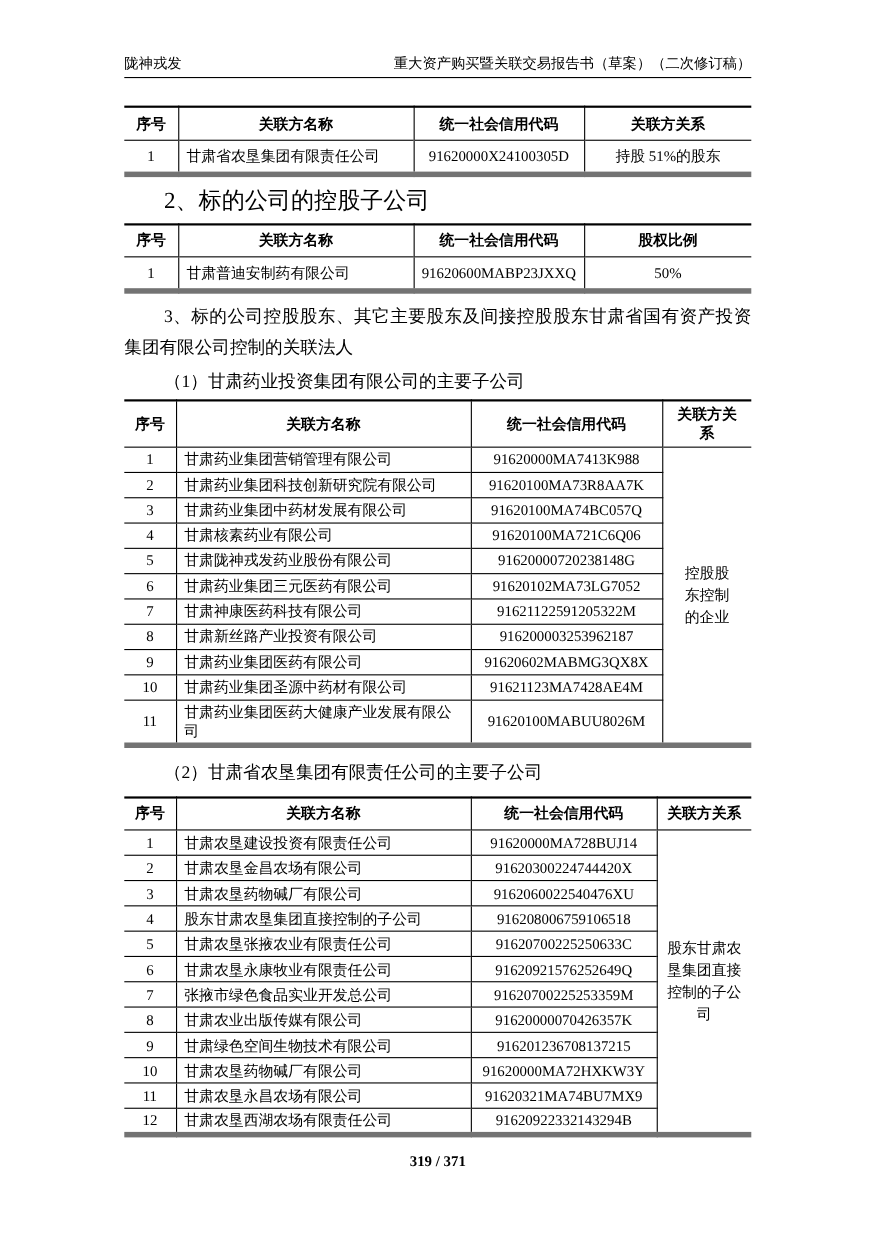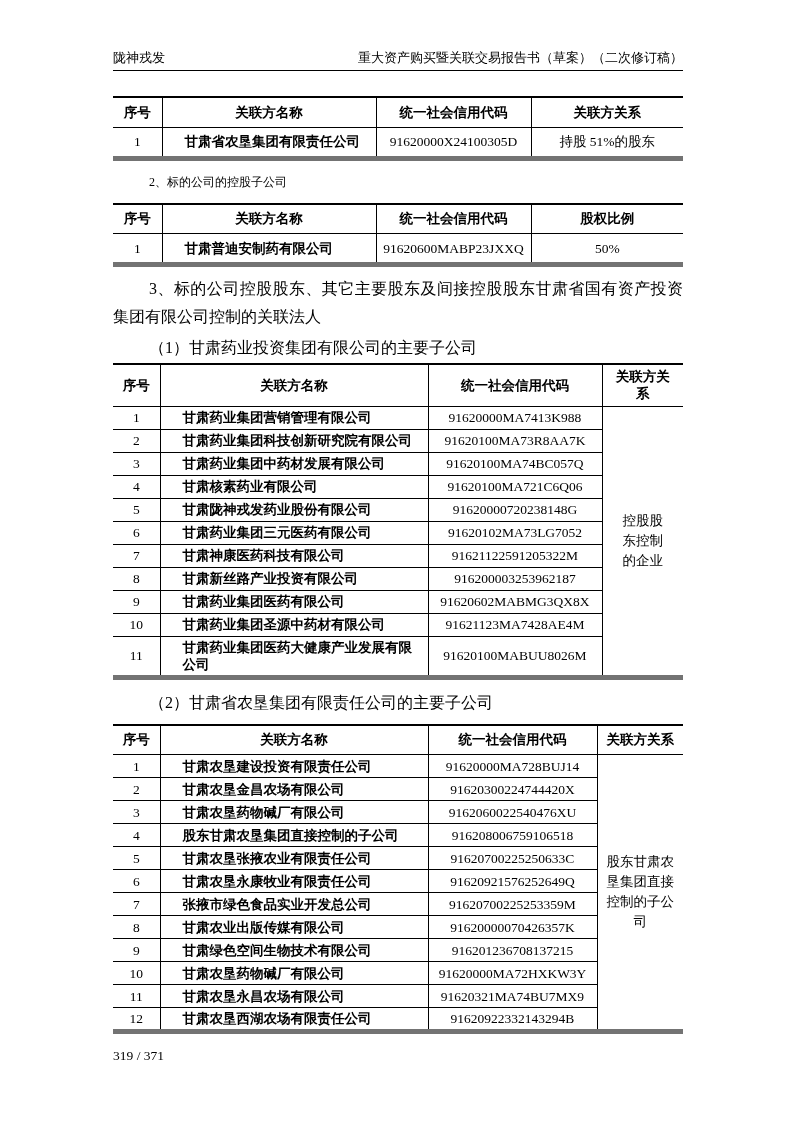--- a/index.html
+++ b/index.html
@@ -14,21 +14,21 @@
 
   
   .page-header {
     display: flex; justify-content: space-between; align-items: flex-end;
     font-size: 13px; line-height: 16px;
     border-bottom: 1.5px solid #000;
     padding-bottom: 4px;
   }
 
   
-  .heading { font-size: 12px; line-height: 22px; text-indent: 36px; margin-top: 10px; }
+  .heading { font-size: 21px; line-height: 22px; text-indent: 36px; margin-top: 10px; }
   .para {
     font-size: 16px; line-height: 28px; text-indent: 36px;
     text-align: justify; margin-top: 8px;
   }
   .sub-heading { font-size: 16px; line-height: 22px; text-indent: 36px; margin-top: 6px; }
 
   
   table {
     width: 570px; border-collapse: collapse; table-layout: fixed;
     border-top: 2px solid #000; border-bottom: 5px solid #737373;
@@ -36,41 +36,41 @@
   }
   th, td {
     border: none; vertical-align: middle; text-align: center;
     padding: 2px 4px; line-height: 17px;
   }
   th + th, td + td { border-left: 1px solid #000; }
   thead tr { border-bottom: 1.5px solid #000; }
   tbody tr { border-bottom: 1px solid #000; }
   tbody tr:last-child { border-bottom: none; }
   th { font-weight: bold; }
-  td.cell-name, .t3 td:nth-child(2), .t4 td:nth-child(2) { text-align: left; padding-left: 22px; font-weight: bold; }
+  td.cell-name, .t3 td:nth-child(2), .t4 td:nth-child(2) { text-align: left; padding-left: 7px; }
 
   .t1, .t2 { margin-top: 25px; }
   .t2 { margin-top: 10px; }
   .t1 th, .t2 th { height: 30px; }
   .t1 td, .t2 td { height: 31px; }
 
   .t3 { margin-top: 4px; }
   .t4 { margin-top: 10px; }
   .t3 th { height: 42px; }
   .t4 th { height: 30px; }
   .t3 td, .t4 td { height: 23px; }
   .t3 th:last-child { padding: 2px 10px; }
   .t3 td.span-cell { padding: 2px 20px; }
   .t4 th:last-child { padding: 2px 4px; }
   .t4 td.span-cell { padding: 6px 8px; }
   td.span-cell { text-align: center; line-height: 20px; }
 
   
   .page-footer {
-    width: 570px; text-align: left; font-weight: normal;
+    width: 570px; text-align: center; font-weight: bold;
     font-size: 13.5px; margin-top: 14px;
   }
 </style>
 </head>
 <body>
 
 <div class="page">
 
   <div class="page-header">
     <span>陇神戎发</span>

